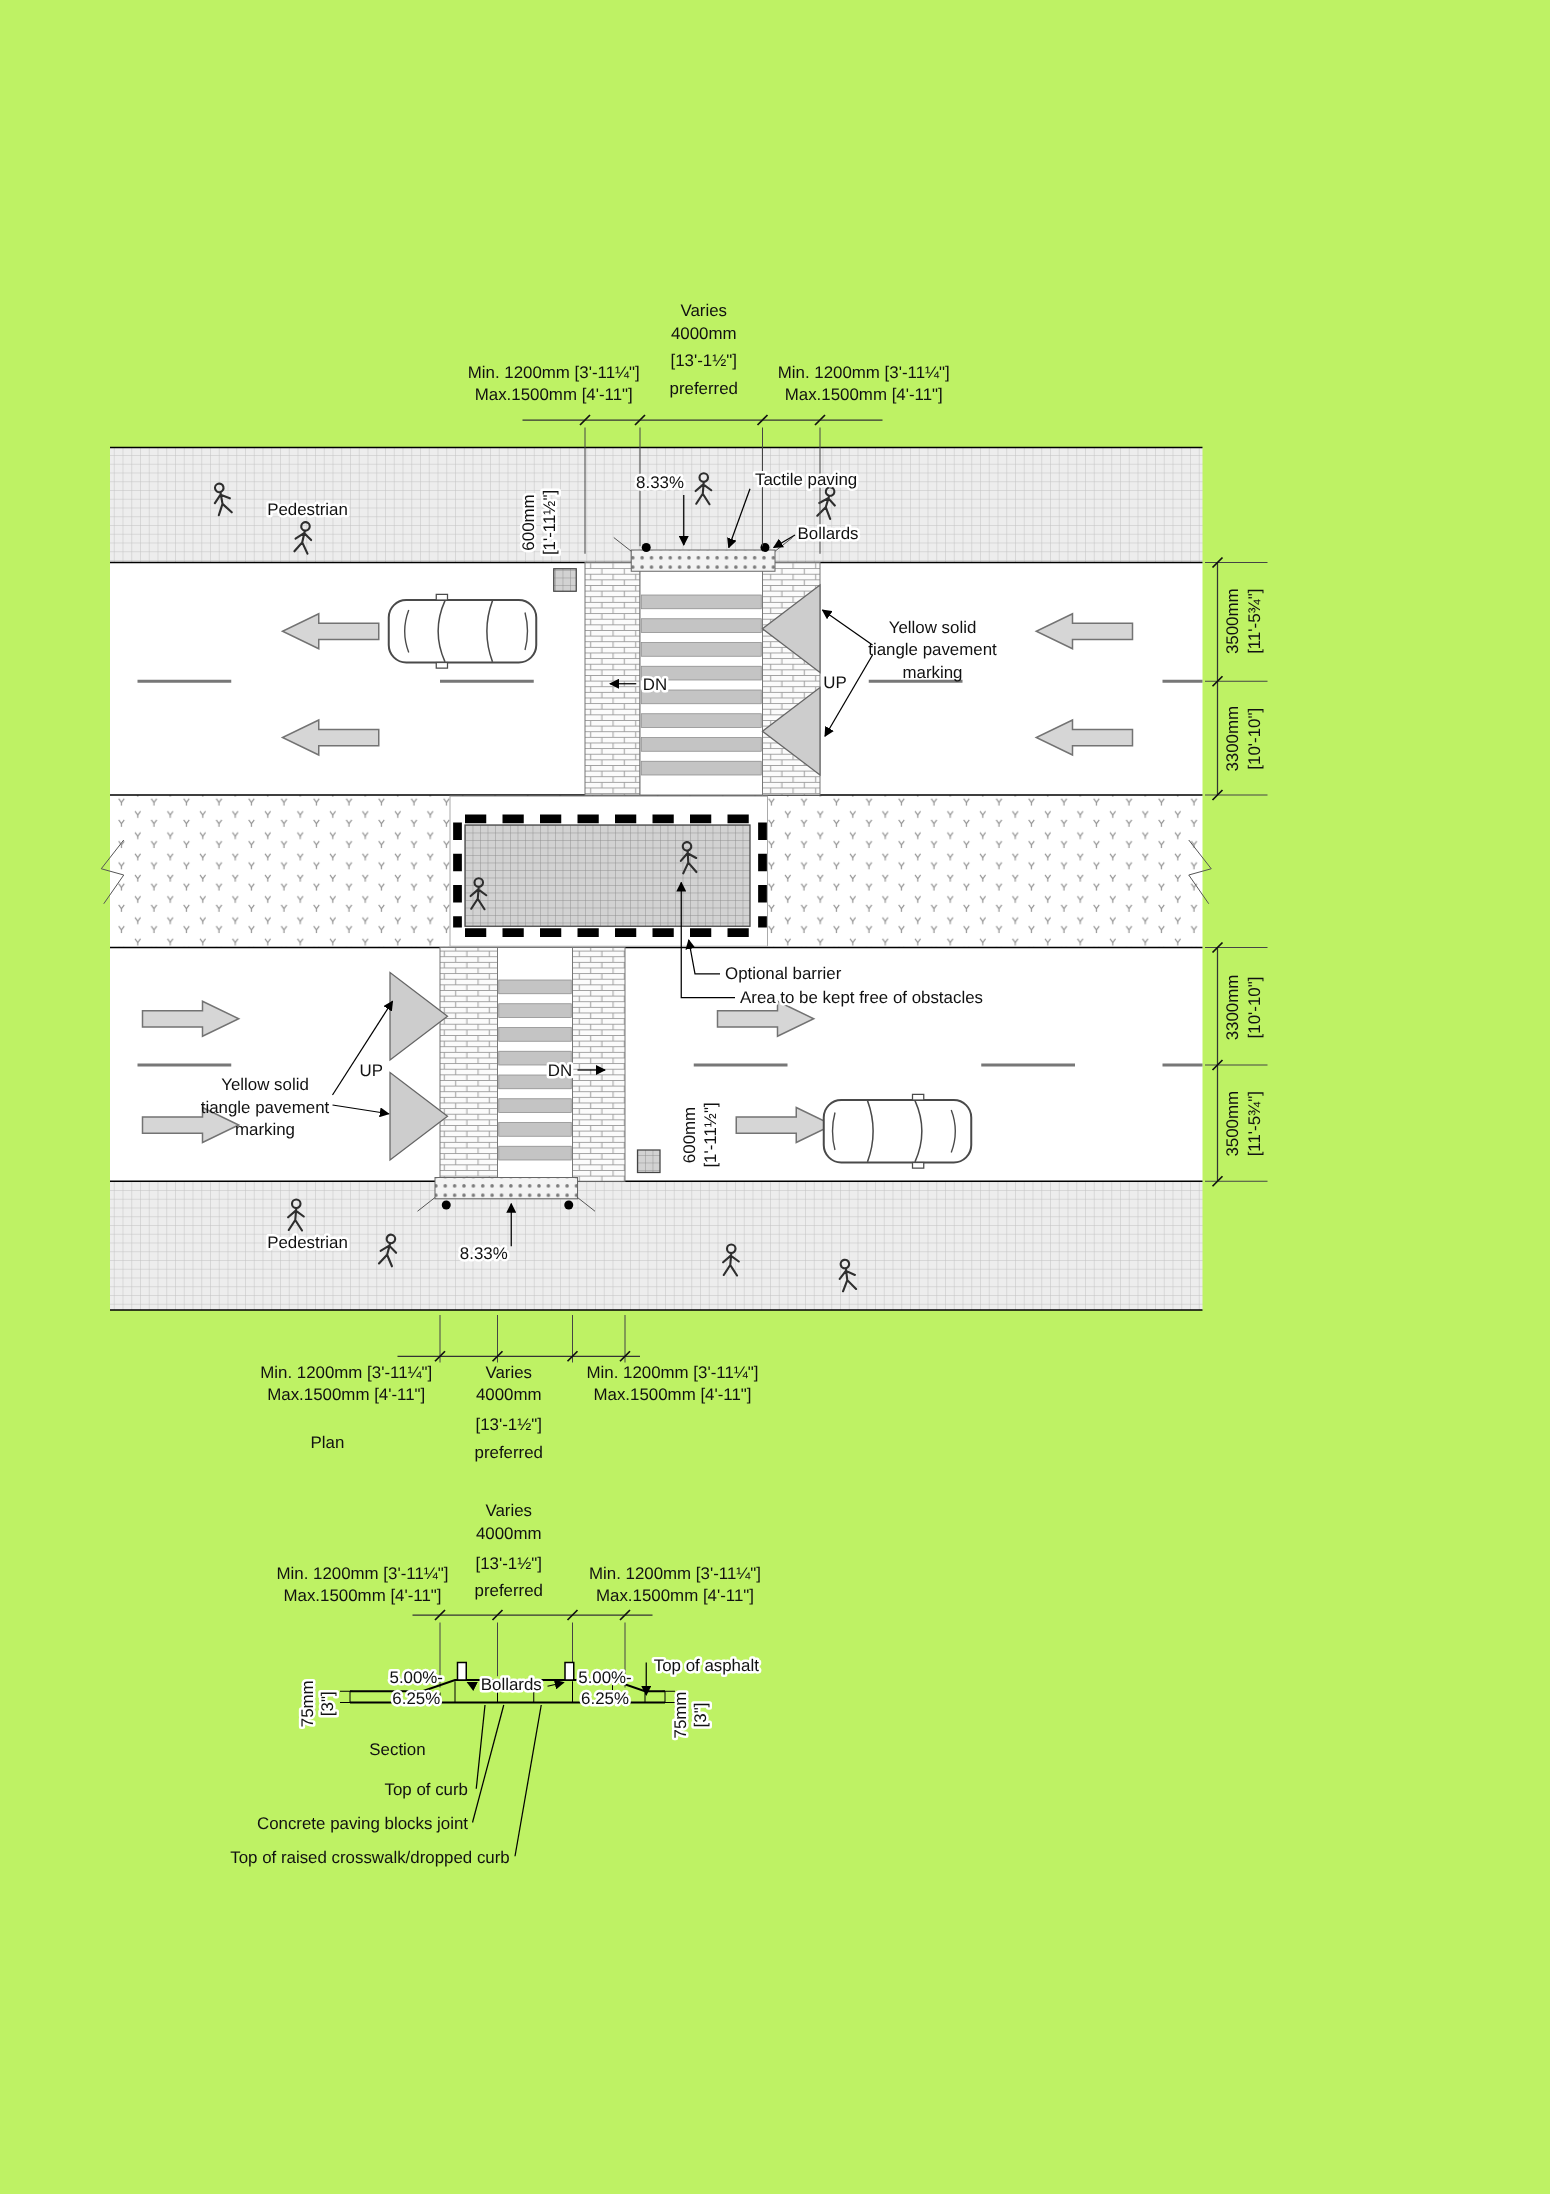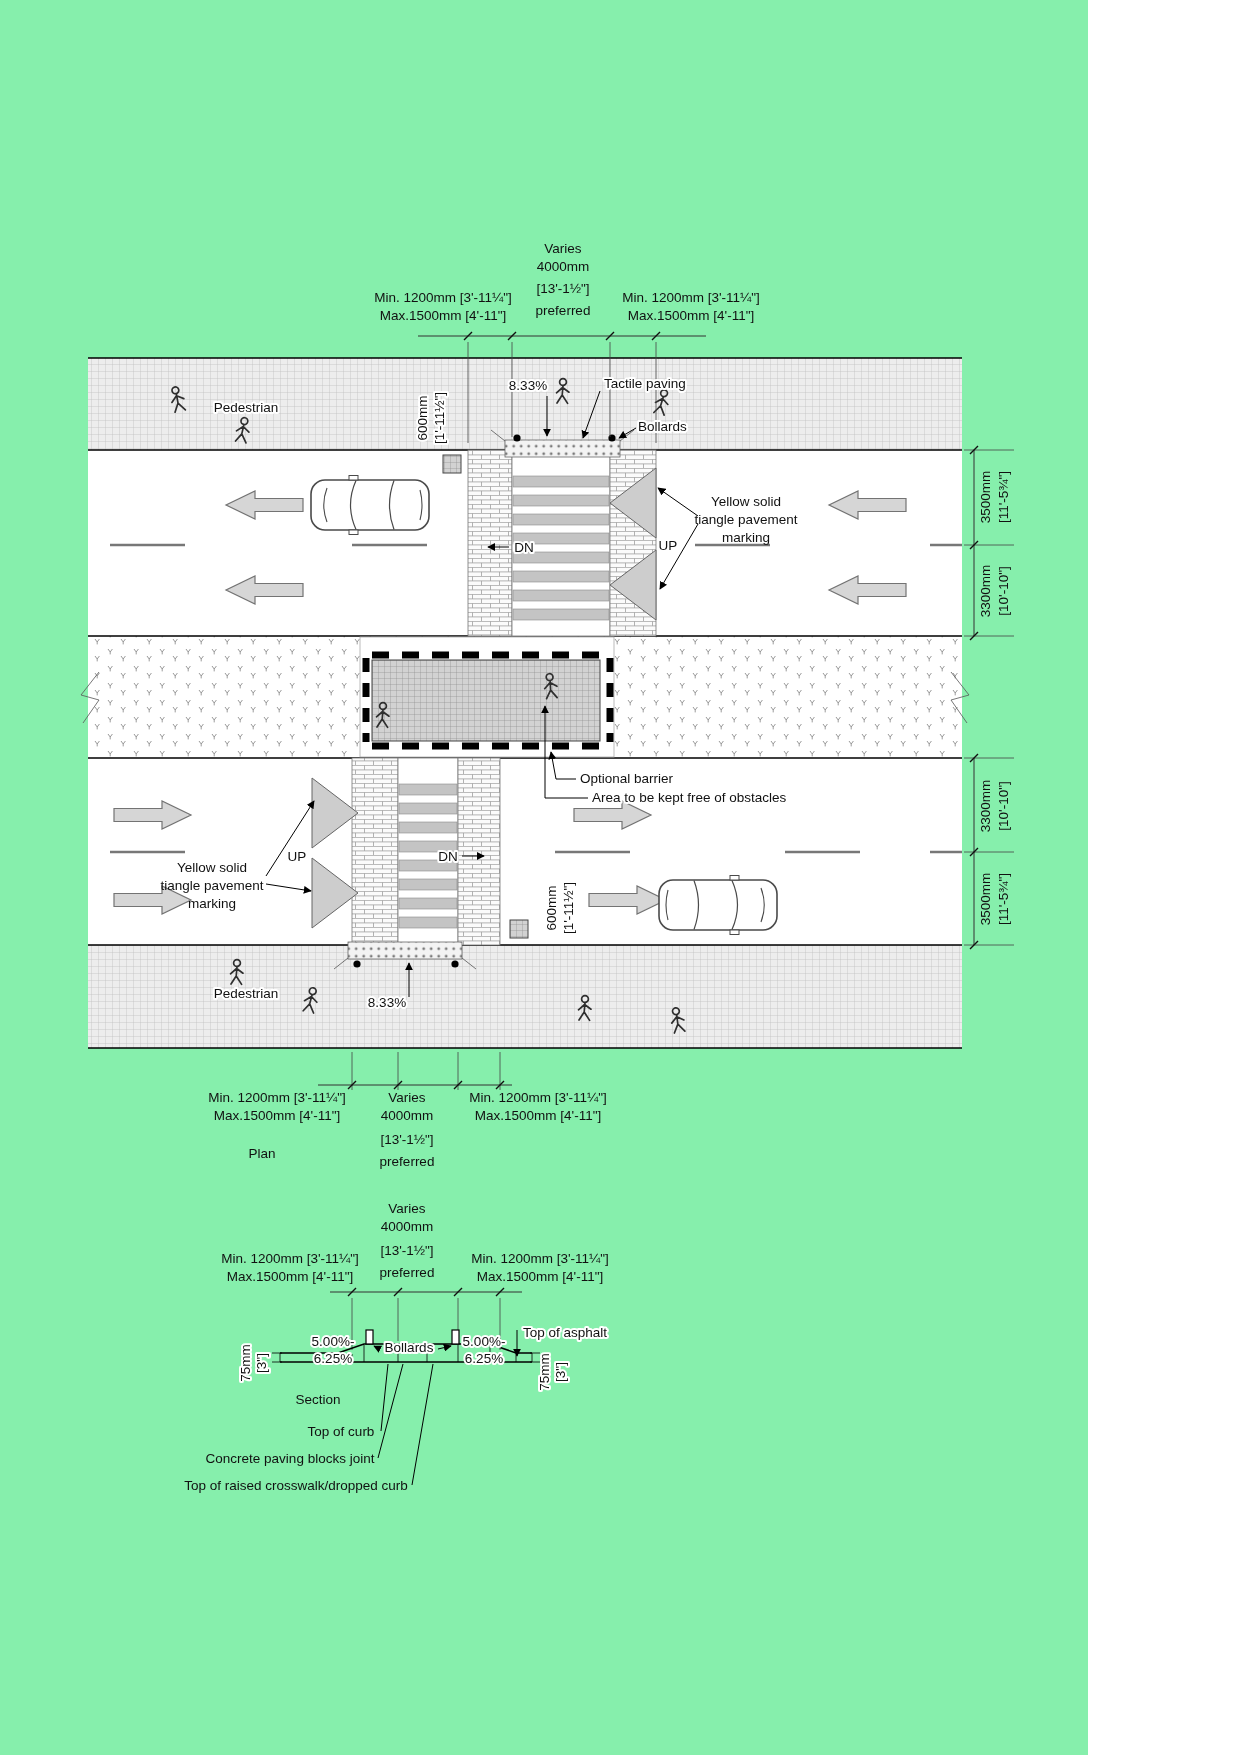--- a/index.html
+++ b/index.html
@@ -1,16 +1,16 @@
 <!DOCTYPE html>
 <html><head>
 <meta charset="utf-8">
 <style>
   html,body{margin:0;padding:0;background:#ffffff;}
-  .sheet{width:1088px;height:1755px;position:relative;background:#86efac;overflow:hidden;}
+  .sheet{width:1240px;height:1755px;position:relative;background:#bef264;overflow:hidden;}
   svg{display:block;}
   svg text{font-family:"Liberation Sans","DejaVu Sans",sans-serif;font-size:13.5px;fill:#111;text-anchor:middle;}
   svg text.start{text-anchor:start;}
   svg text.halo{paint-order:stroke fill;stroke:#ffffff;stroke-width:4px;stroke-linejoin:round;}
   .border{stroke:#000;stroke-width:1.3;fill:none;}
   .thin{stroke:#555;stroke-width:0.8;fill:none;}
   .dim{stroke:#333;stroke-width:1;fill:none;}
   .wit{stroke:#444;stroke-width:0.8;fill:none;}
   .tick{stroke:#111;stroke-width:1.4;fill:none;}
   .leader{stroke:#000;stroke-width:1;fill:none;}

